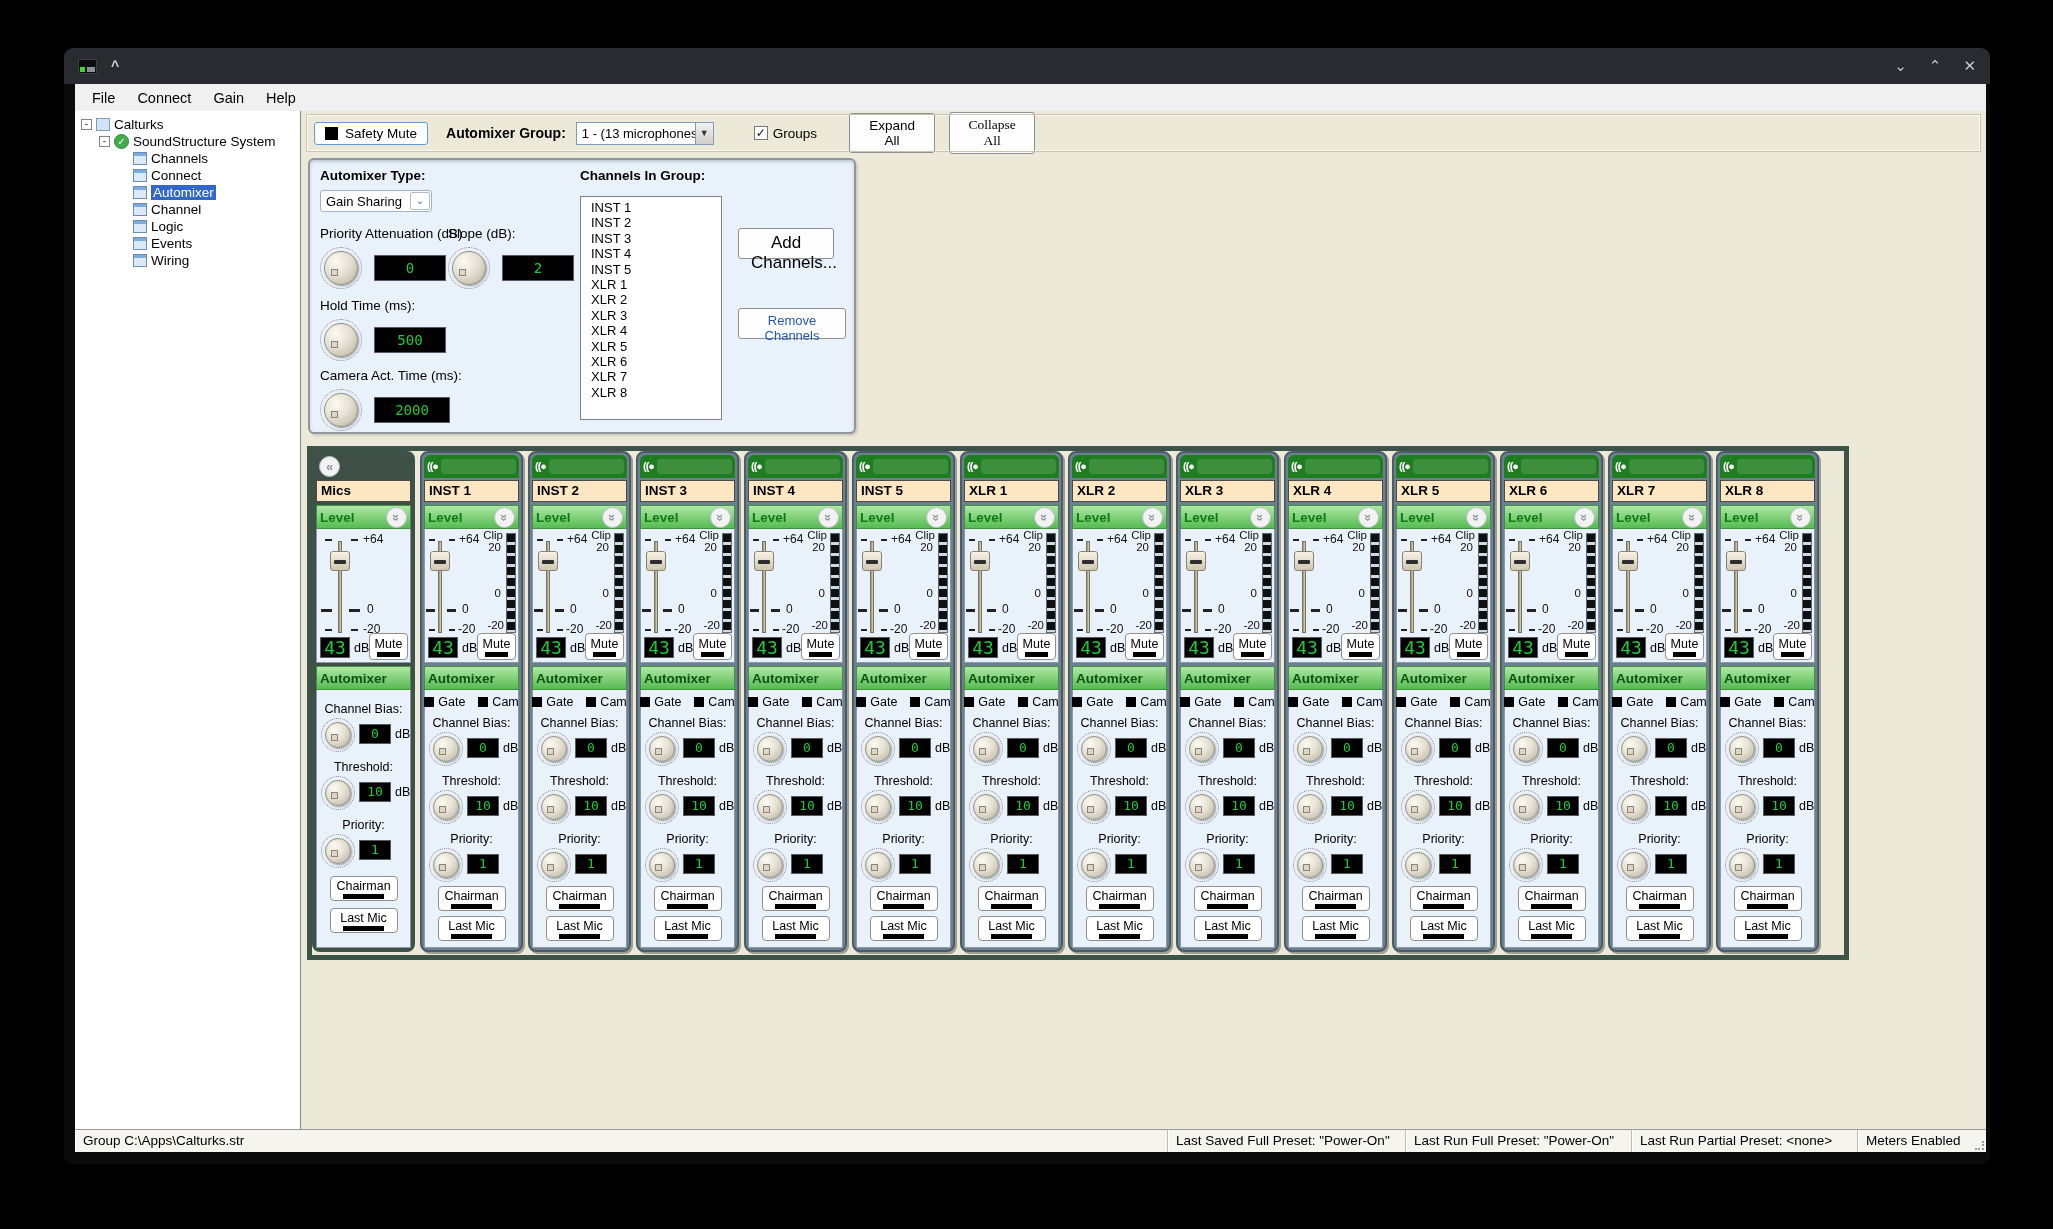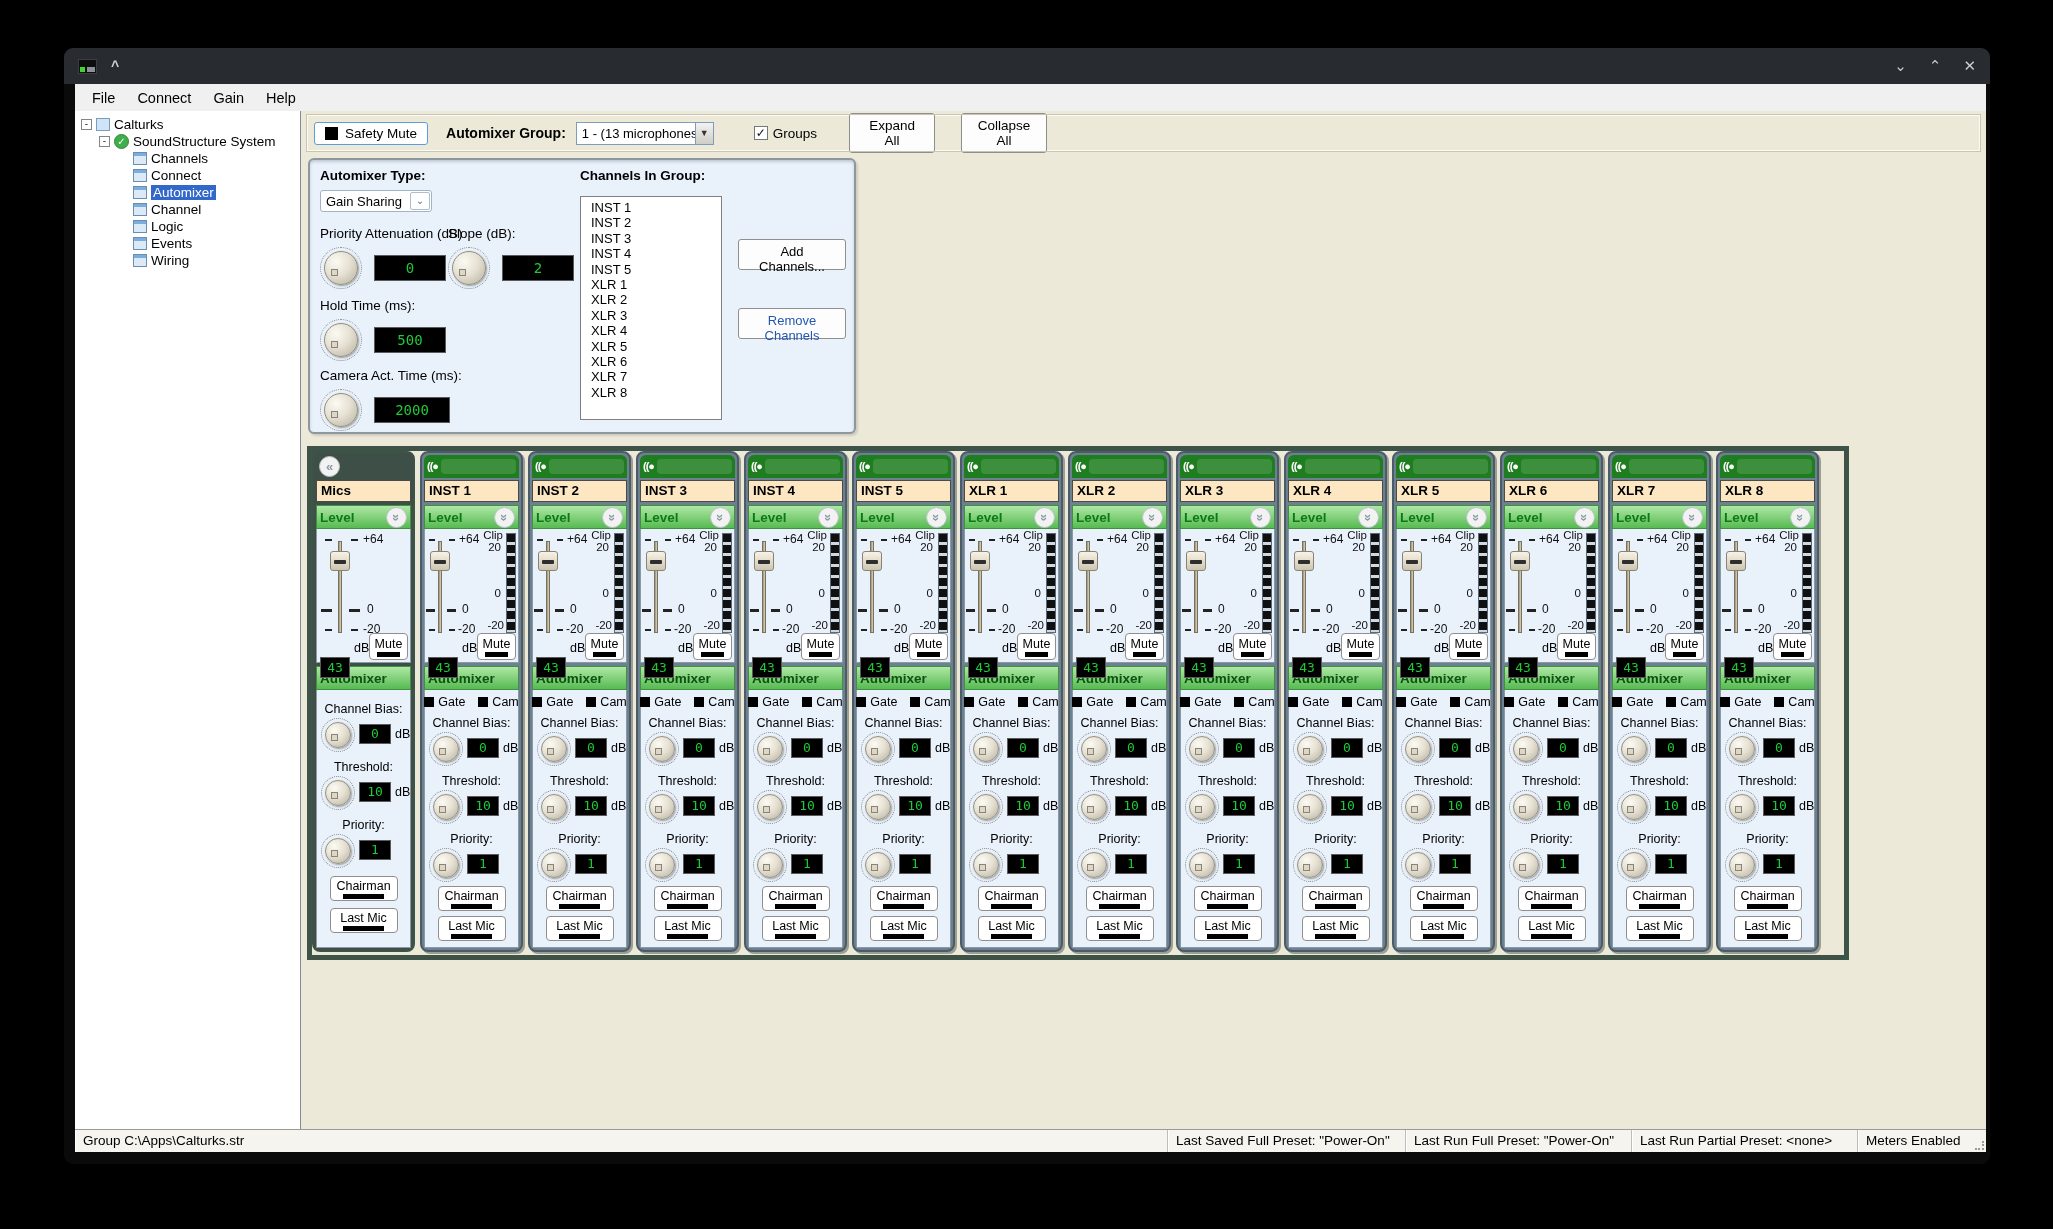--- a/index.html
+++ b/index.html
@@ -56,21 +56,21 @@
   .knob-wrap { display:inline-block; border:1px dotted #8a8a8a; border-radius:50%; padding:3px; }
   .knob { display:block; border-radius:50%; background:radial-gradient(circle at 35% 30%, #fcfaf3 0%, #e6e1d3 45%, #b5af9e 100%); border:1px solid #95907e; box-shadow:1px 1px 2px rgba(0,0,0,.35); position:relative; }
   .knob::after { content:""; position:absolute; width:5px; height:5px; border:1px solid #8a8476; background:#ddd7c7; left:20%; bottom:26%; }
   .knob.k34 { width:34px; height:34px; }
   .knob.k26 { width:26px; height:26px; }
   .dsp { background:#000; border:1px solid #5a5a5a; color:#1ecb36; font-family:"DejaVu Sans Mono", monospace; text-align:center; font-size:14px; }
   .ctl-row { display:flex; align-items:center; gap:12px; margin-top:6px; }
   .pos { position:absolute; }
   .listbox { position:absolute; left:270px; top:36px; width:142px; height:224px; background:#fff; border:1px solid #808080; font-size:13px; overflow:hidden; padding:3px 0; }
   .listbox div { padding:0 10px; height:15.4px; }
-  .btn-add { position:absolute; left:428px; top:79px; width:108px; height:31px; font-size:13px; }
+  .btn-add { position:absolute; left:428px; top:68px; width:96px; height:31px; font-size:17px; }
   .btn-remove { position:absolute; left:428px; top:148px; width:108px; height:31px; font-size:13px; color:#2456b0; }
 
   
   .strips-outer { position:relative; margin-top:12px; margin-left:1px; width:1542px; border:5px solid #3d5347; display:flex; gap:5px; padding:0 3px 3px 0; background:transparent; }
   .strip { width:103px; flex:0 0 auto; background:#6d8090; border:2px solid #4b5c68; border-radius:8px; padding:2px; box-shadow:2px 2px 0 rgba(35,45,40,.4); }
   .strip.mics { background:#3d4f47; border-color:#3d5347; border-radius:0 8px 8px 8px; box-shadow:none; }
   .s-header { height:23px; background:#1e7d1f; border-radius:6px 6px 0 0; display:flex; align-items:center; padding:0 3px; gap:3px; }
   .s-header .inner { flex:1; height:15px; background:rgba(255,255,255,.14); border-radius:4px; }
   .mic-glyph { color:#fff; font-size:11px; font-weight:bold; letter-spacing:-1px; line-height:1; }
   .s-header.mics-h { background:transparent; }
@@ -81,21 +81,21 @@
   .sec-hdr .t { color:#0e7a14; }
   .level-body { position:relative; height:134px; background:#e9f1fb; border:1px solid #8a99a5; border-top:none; font-size:12px; }
   .tick { position:absolute; height:2px; background:#222; }
   .tick.b { height:3px; }
   .slabel { position:absolute; font-size:12px; color:#111; }
   .track { position:absolute; width:4px; background:linear-gradient(to right,#9a9178,#ded6be); border:1px solid #7a7260; }
   .handle { position:absolute; width:20px; height:20px; background:linear-gradient(#f7f3e6,#cdc6b0); border:1px solid #8a8274; border-radius:3px; }
   .handle::after { content:""; position:absolute; left:3px; right:3px; top:8px; height:4px; background:#2e2e2e; border-radius:1px; }
   .meter { position:absolute; width:10px; background:repeating-linear-gradient(to bottom,#101010 0 8px,#cfd9e2 8px 11px); border:1px solid #5a6a76; }
   .mlabel { position:absolute; font-size:11.5px; color:#111; }
-  .dspdb { position:absolute; width:30px; height:21px; font-size:13px; line-height:19px;margin-top:20px; }
+  .dspdb { position:absolute; width:30px; height:21px; font-size:18px; line-height:19px; }
   .dbunit { position:absolute; font-size:12.5px; }
   .ind-btn { background:#fff; border:1px solid #8f8f8f; border-radius:4px; display:flex; flex-direction:column; align-items:center; justify-content:center; font-size:12.5px; padding-top:1px; }
   .ind-btn .bar { width:62%; height:5px; background:#000; margin-top:1px; }
   .mute-btn { position:absolute; left:52px; top:104px; width:39px; height:27px; }
   .amx-body { position:relative; height:258px; background:#e9f1fb; border:1px solid #8a99a5; border-top:none; }
   .gatecam { position:absolute; top:5px; left:0; right:0; display:flex; justify-content:center; gap:13px; }
   .gc { display:flex; align-items:center; gap:4px; font-size:12.5px; }
   .gc .sq2 { width:10px; height:10px; background:#000; border:1px solid #000; }
   .clabel { position:absolute; left:0; right:0; text-align:center; font-size:12.5px; }
   .kpos { position:absolute; }
@@ -184,21 +184,21 @@
           <span class="lbl-b" style="margin-left:8px;">Automixer Group:</span>
           <div class="combo">
             <span class="cv">1 - (13 microphones)</span>
             <span class="cbtn">▼</span>
           </div>
           <div class="chkrow">
             <span class="chk">✓</span>
             <span>Groups</span>
           </div>
           <div class="btn" style="margin-left:22px;width:86px;">Expand All</div>
-          <div class="btn" style="margin-left:16px;width:86px;">Collapse All</div>
+          <div class="btn" style="margin-left:4px;width:86px;font-family:Liberation Serif, serif;">Collapse All</div>
         </div>
 
         <div class="amx-panel">
           <div class="p-label bold">Automixer Type:</div>
           <div class="sel">
             <span class="cv">Gain Sharing</span>
             <span class="cbtn">⌄</span>
           </div>
 
           <div class="pos" style="left:10px;top:66px;">

